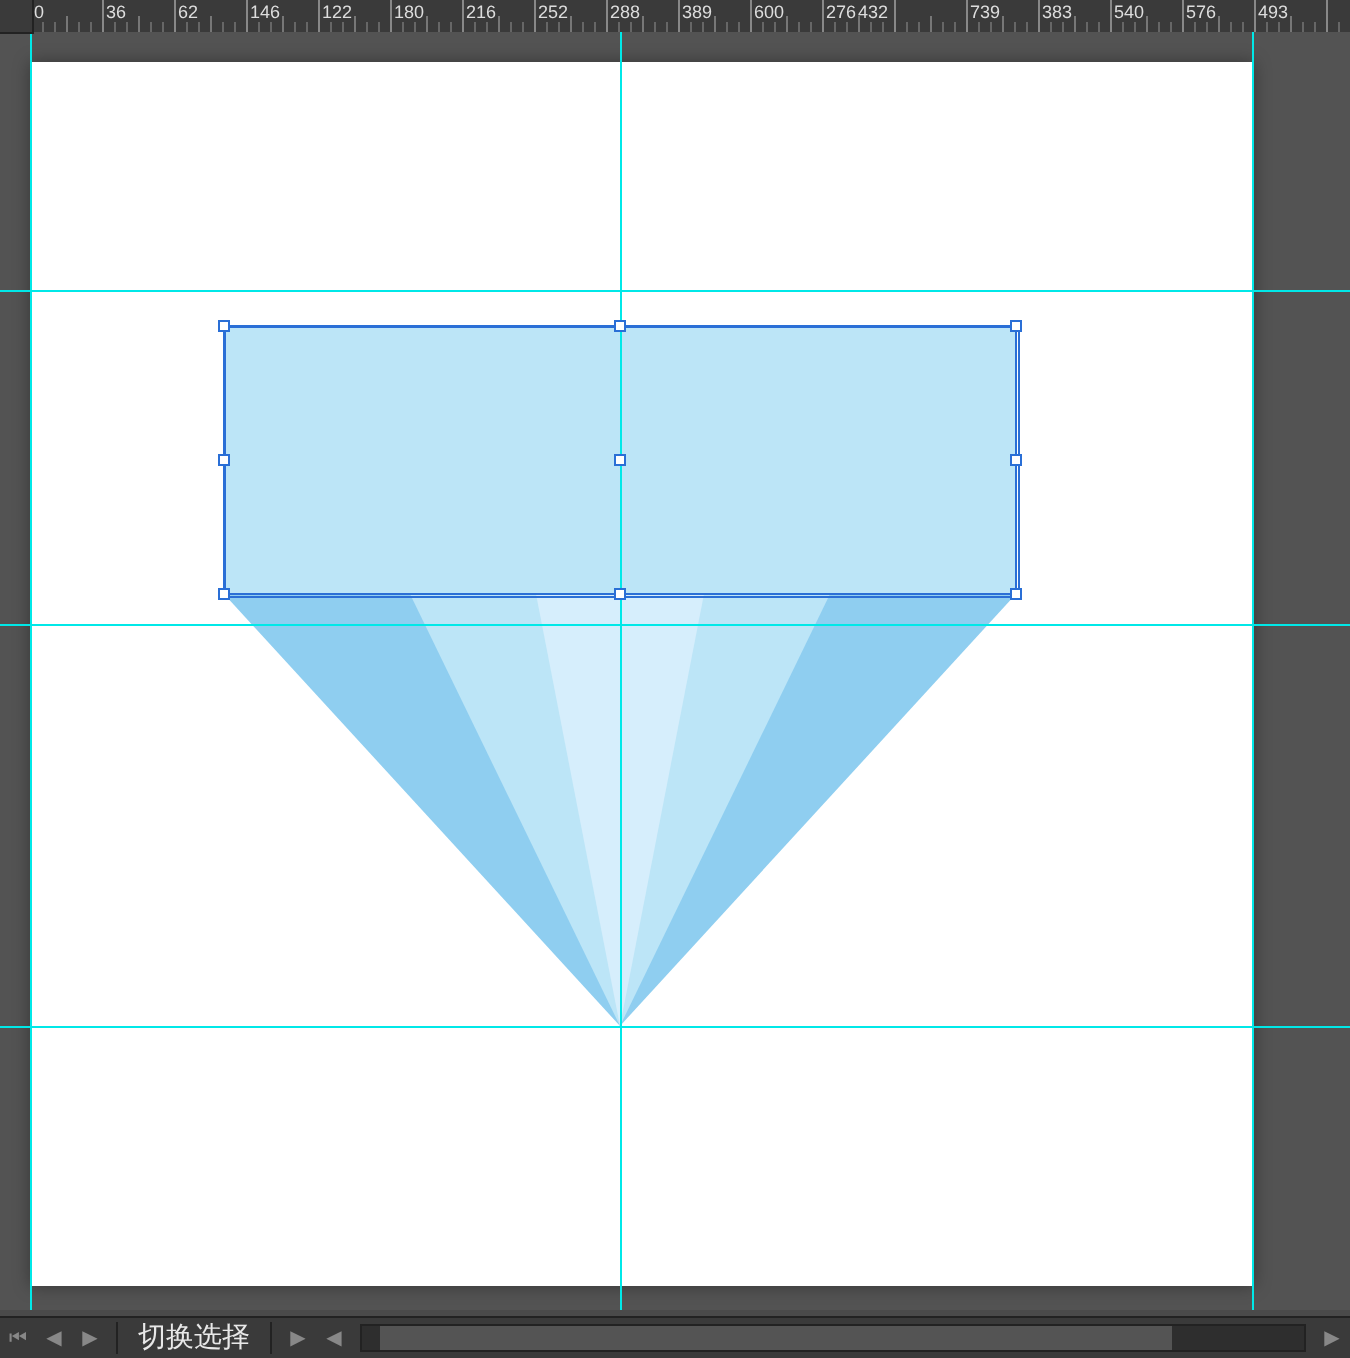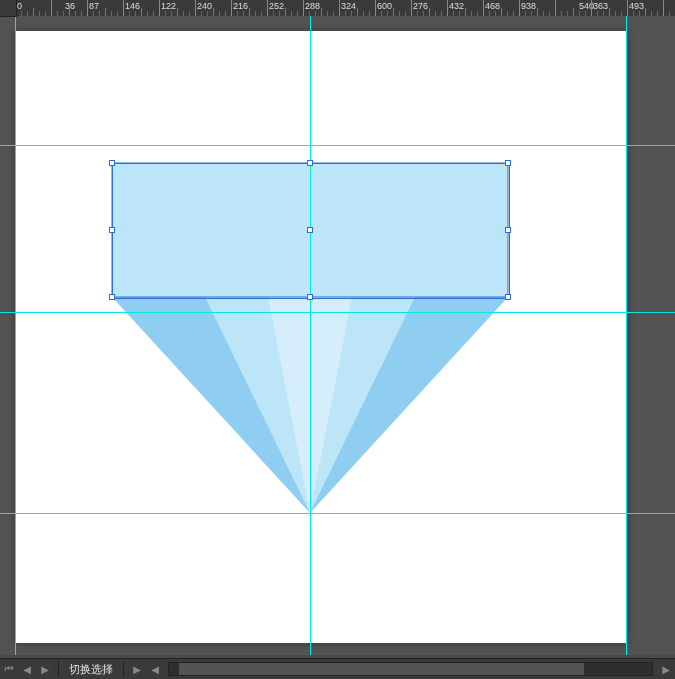--- a/index.html
+++ b/index.html
@@ -13,21 +13,21 @@
   .guide{position:absolute;background:#00e8e8;pointer-events:none;}
   .guide.h{height:1px;left:0;right:0;}
   .guide.v{width:1px;top:0;bottom:0;}
   svg.art{position:absolute;overflow:visible;}
   .sel-box{position:absolute;border:1px solid #2a6fd6;pointer-events:none;}
   .sel-handle{position:absolute;width:6px;height:6px;background:#fff;border:1px solid #2a6fd6;pointer-events:none;box-sizing:border-box;}
   .statusbar{position:absolute;left:0;right:0;bottom:0;height:20px;background:#3a3a3a;border-top:1px solid #222;display:flex;align-items:center;}
   .statusbar .chunk{display:flex;align-items:center;height:100%;}
   .sb-btn{display:inline-flex;align-items:center;justify-content:center;width:16px;height:16px;margin:0 1px;color:#888;cursor:default;}
   .sb-sep{width:1px;height:16px;background:#222;margin:0 4px;}
-  .sb-text{color:#e8e8e8;font-size:11px;padding:0 6px;white-space:nowrap;}
+  .sb-text{color:#e8e8e8;font-size:14px;padding:0 6px;white-space:nowrap;}
   .sb-scroll{flex:1;height:12px;margin:0 4px;background:#2e2e2e;border:1px solid #222;position:relative;}
   .sb-thumb{position:absolute;top:0;height:100%;background:#545454;}
   .ruler-origin{position:absolute;left:0;top:0;width:16px;height:16px;background:#3a3a3a;border-right:1px solid #222;border-bottom:1px solid #222;z-index:5;}
   .shadow{box-shadow:0 0 8px rgba(0,0,0,.35);}
 </style>
 </head>
 <body>
 
 <div class="ruler-origin"></div>
 <div class="ruler-h" id="rulerH">
@@ -35,49 +35,49 @@
     <div class="tick minor" style="left: 3px;"></div>
     <div class="tick minor" style="left: 9px;"></div>
     <div class="tick" style="left: 15px;"></div>
     <div class="lbl" style="left: 15px;">0</div>
     <div class="tick minor" style="left: 21px;"></div>
     <div class="tick minor" style="left: 27px;"></div>
     <div class="tick mid" style="left: 33px;"></div>
     <div class="tick minor" style="left: 39px;"></div>
     <div class="tick minor" style="left: 45px;"></div>
     <div class="tick" style="left: 51px;"></div>
-    <div class="lbl" style="left: 51px; padding-left: 12px;">36</div>
+    <div class="lbl" style="left: 51px;">36</div>
     <div class="tick minor" style="left: 57px;"></div>
     <div class="tick minor" style="left: 63px;"></div>
     <div class="tick mid" style="left: 69px;"></div>
     <div class="tick minor" style="left: 75px;"></div>
     <div class="tick minor" style="left: 81px;"></div>
     <div class="tick" style="left: 87px;"></div>
-    <div class="lbl" style="left: 87px;">87</div>
+    <div class="lbl" style="left: 87px;">62</div>
     <div class="tick minor" style="left: 93px;"></div>
     <div class="tick minor" style="left: 99px;"></div>
     <div class="tick mid" style="left: 105px;"></div>
     <div class="tick minor" style="left: 111px;"></div>
     <div class="tick minor" style="left: 117px;"></div>
     <div class="tick" style="left: 123px;"></div>
     <div class="lbl" style="left: 123px;">146</div>
     <div class="tick minor" style="left: 129px;"></div>
     <div class="tick minor" style="left: 135px;"></div>
     <div class="tick mid" style="left: 141px;"></div>
     <div class="tick minor" style="left: 147px;"></div>
     <div class="tick minor" style="left: 153px;"></div>
     <div class="tick" style="left: 159px;"></div>
     <div class="lbl" style="left: 159px;">122</div>
     <div class="tick minor" style="left: 165px;"></div>
     <div class="tick minor" style="left: 171px;"></div>
     <div class="tick mid" style="left: 177px;"></div>
     <div class="tick minor" style="left: 183px;"></div>
     <div class="tick minor" style="left: 189px;"></div>
     <div class="tick" style="left: 195px;"></div>
-    <div class="lbl" style="left: 195px;">240</div>
+    <div class="lbl" style="left: 195px;">180</div>
     <div class="tick minor" style="left: 201px;"></div>
     <div class="tick minor" style="left: 207px;"></div>
     <div class="tick mid" style="left: 213px;"></div>
     <div class="tick minor" style="left: 219px;"></div>
     <div class="tick minor" style="left: 225px;"></div>
     <div class="tick" style="left: 231px;"></div>
     <div class="lbl" style="left: 231px;">216</div>
     <div class="tick minor" style="left: 237px;"></div>
     <div class="tick minor" style="left: 243px;"></div>
     <div class="tick mid" style="left: 249px;"></div>
@@ -91,70 +91,70 @@
     <div class="tick minor" style="left: 291px;"></div>
     <div class="tick minor" style="left: 297px;"></div>
     <div class="tick" style="left: 303px;"></div>
     <div class="lbl" style="left: 303px;">288</div>
     <div class="tick minor" style="left: 309px;"></div>
     <div class="tick minor" style="left: 315px;"></div>
     <div class="tick mid" style="left: 321px;"></div>
     <div class="tick minor" style="left: 327px;"></div>
     <div class="tick minor" style="left: 333px;"></div>
     <div class="tick" style="left: 339px;"></div>
-    <div class="lbl" style="left: 339px;">324</div>
+    <div class="lbl" style="left: 339px;">389</div>
     <div class="tick minor" style="left: 345px;"></div>
     <div class="tick minor" style="left: 351px;"></div>
     <div class="tick mid" style="left: 357px;"></div>
     <div class="tick minor" style="left: 363px;"></div>
     <div class="tick minor" style="left: 369px;"></div>
     <div class="tick" style="left: 375px;"></div>
     <div class="lbl" style="left: 375px;">600</div>
     <div class="tick minor" style="left: 381px;"></div>
     <div class="tick minor" style="left: 387px;"></div>
     <div class="tick mid" style="left: 393px;"></div>
     <div class="tick minor" style="left: 399px;"></div>
     <div class="tick minor" style="left: 405px;"></div>
     <div class="tick" style="left: 411px;"></div>
     <div class="lbl" style="left: 411px;">276</div>
     <div class="tick minor" style="left: 417px;"></div>
     <div class="tick minor" style="left: 423px;"></div>
     <div class="tick mid" style="left: 429px;"></div>
     <div class="tick minor" style="left: 435px;"></div>
     <div class="tick minor" style="left: 441px;"></div>
     <div class="tick" style="left: 447px;"></div>
-    <div class="lbl" style="left: 447px;">432</div>
+    <div class="lbl" style="left: 427px;">432</div>
     <div class="tick minor" style="left: 453px;"></div>
     <div class="tick minor" style="left: 459px;"></div>
     <div class="tick mid" style="left: 465px;"></div>
     <div class="tick minor" style="left: 471px;"></div>
     <div class="tick minor" style="left: 477px;"></div>
     <div class="tick" style="left: 483px;"></div>
-    <div class="lbl" style="left: 483px;">468</div>
+    <div class="lbl" style="left: 483px;">739</div>
     <div class="tick minor" style="left: 489px;"></div>
     <div class="tick minor" style="left: 495px;"></div>
     <div class="tick mid" style="left: 501px;"></div>
     <div class="tick minor" style="left: 507px;"></div>
     <div class="tick minor" style="left: 513px;"></div>
     <div class="tick" style="left: 519px;"></div>
-    <div class="lbl" style="left: 519px;">938</div>
+    <div class="lbl" style="left: 519px;">383</div>
     <div class="tick minor" style="left: 525px;"></div>
     <div class="tick minor" style="left: 531px;"></div>
     <div class="tick mid" style="left: 537px;"></div>
     <div class="tick minor" style="left: 543px;"></div>
     <div class="tick minor" style="left: 549px;"></div>
     <div class="tick" style="left: 555px;"></div>
-    <div class="lbl" style="left: 577px; text-align: right;">540</div>
+    <div class="lbl" style="left: 555px; text-align: right;">540</div>
     <div class="tick minor" style="left: 561px;"></div>
     <div class="tick minor" style="left: 567px;"></div>
     <div class="tick mid" style="left: 573px;"></div>
     <div class="tick minor" style="left: 579px;"></div>
     <div class="tick minor" style="left: 585px;"></div>
     <div class="tick" style="left: 591px;"></div>
-    <div class="lbl" style="left: 591px;">363</div>
+    <div class="lbl" style="left: 591px;">576</div>
     <div class="tick minor" style="left: 597px;"></div>
     <div class="tick minor" style="left: 603px;"></div>
     <div class="tick mid" style="left: 609px;"></div>
     <div class="tick minor" style="left: 615px;"></div>
     <div class="tick minor" style="left: 621px;"></div>
     <div class="tick" style="left: 627px;"></div>
     <div class="lbl" style="left: 627px;">493</div>
     <div class="tick minor" style="left: 633px;"></div>
     <div class="tick minor" style="left: 639px;"></div>
     <div class="tick mid" style="left: 645px;"></div>

